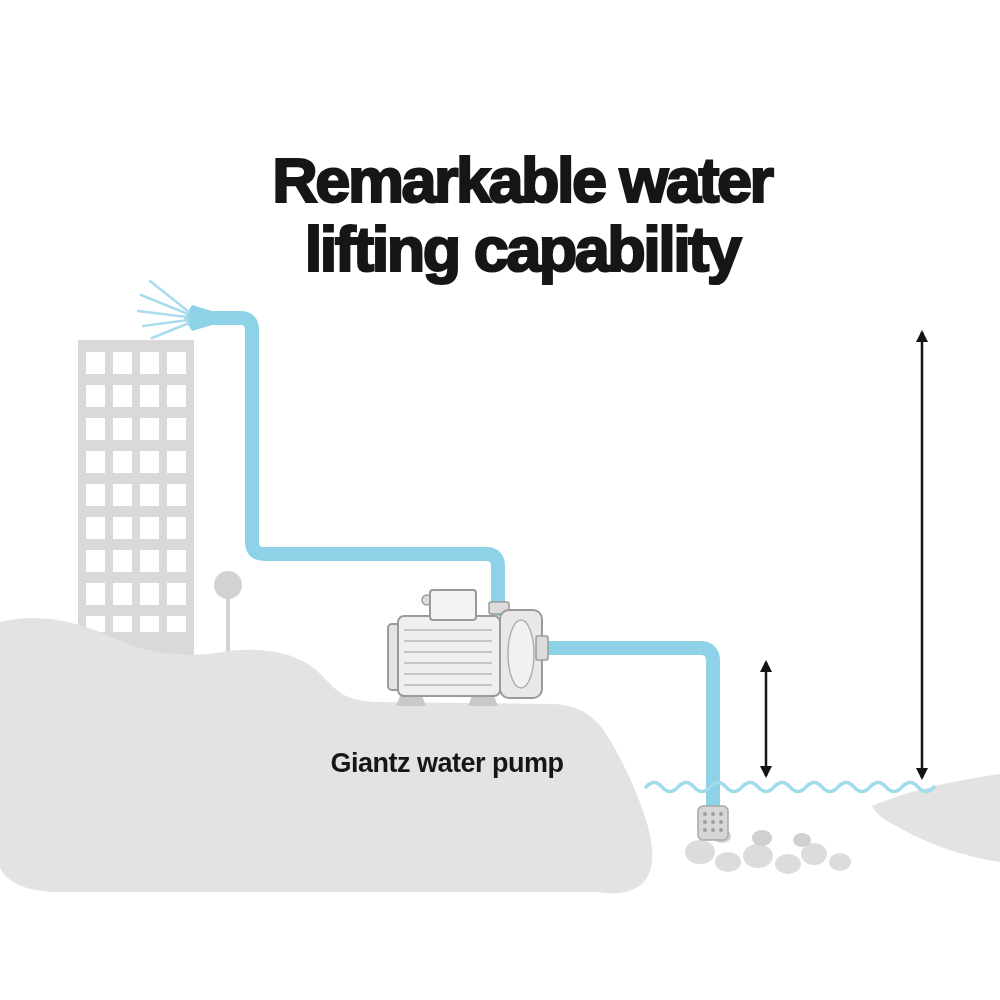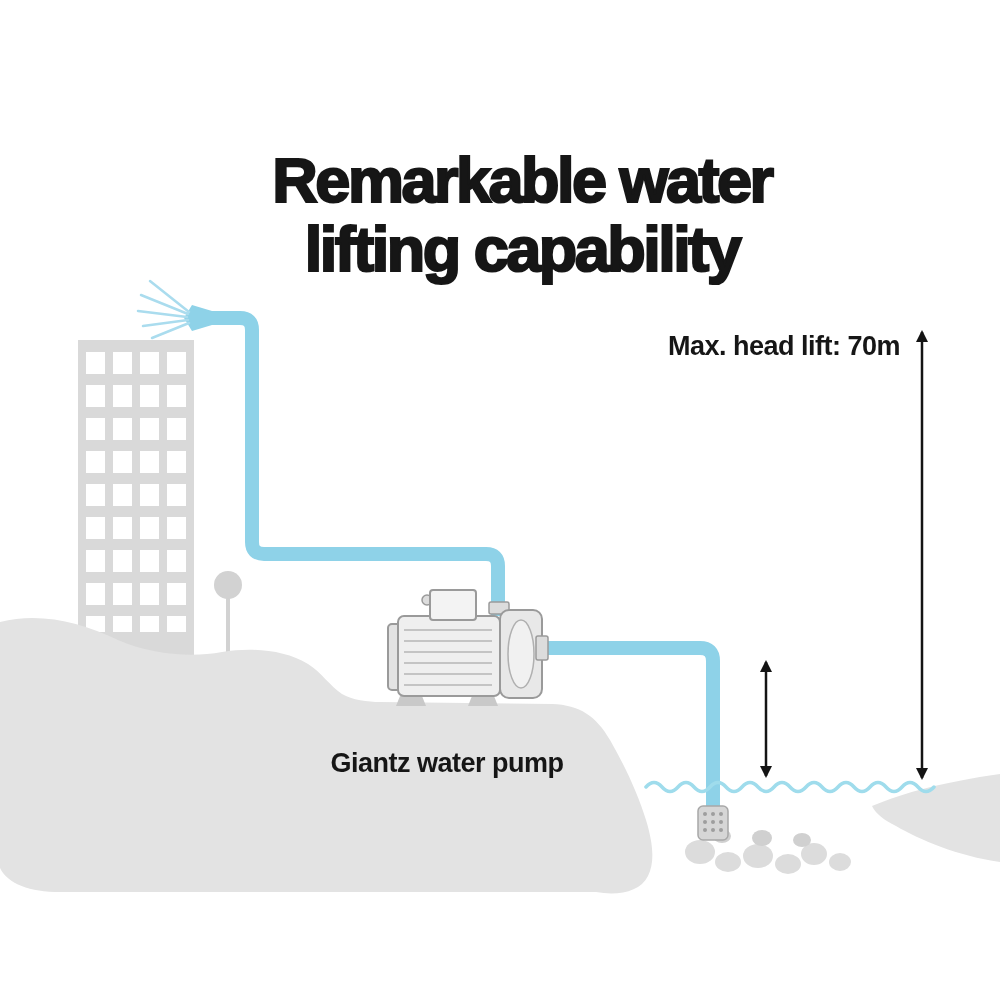--- a/index.html
+++ b/index.html
@@ -132,16 +132,15 @@
 
     <line class="arrow-line" x1="922" y1="332" x2="922" y2="778" marker-start="url(#ah)" marker-end="url(#ah)"></line>
     <line class="arrow-line" x1="766" y1="662" x2="766" y2="776" marker-start="url(#ah)" marker-end="url(#ah)"></line>
   </svg>
 
   <div class="title">
     <div>Remarkable water</div>
     <div>lifting capability</div>
   </div>
 
-  <div class="label label-max-head">Max. head lift: 70m</div>
   <div class="label label-pump">Giantz water pump</div>
 
 </div>
 
 </body></html>

